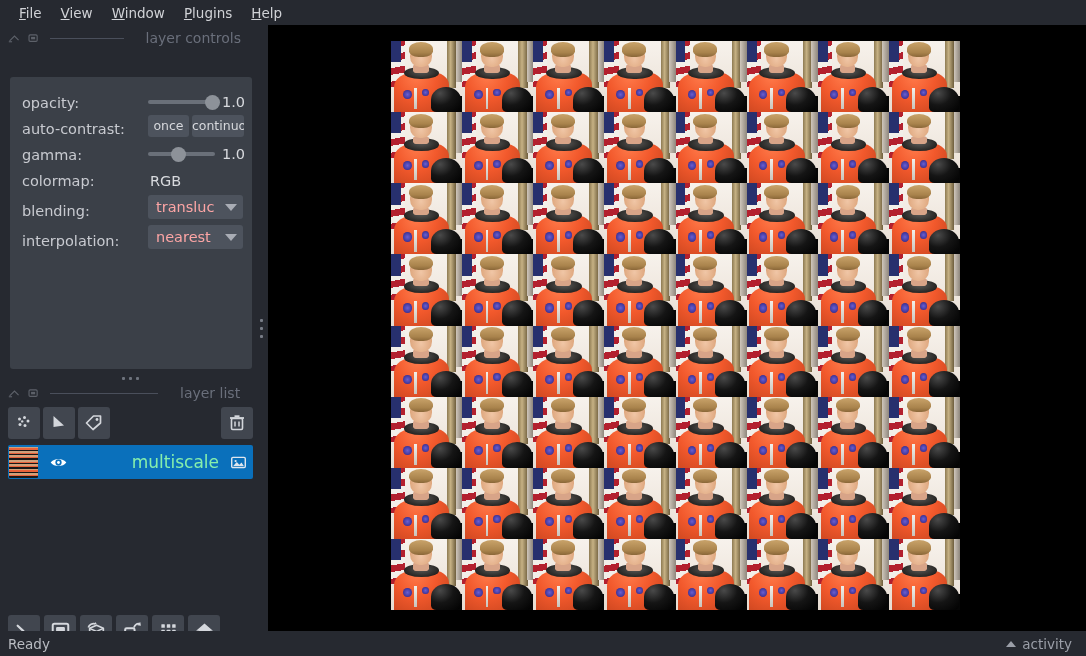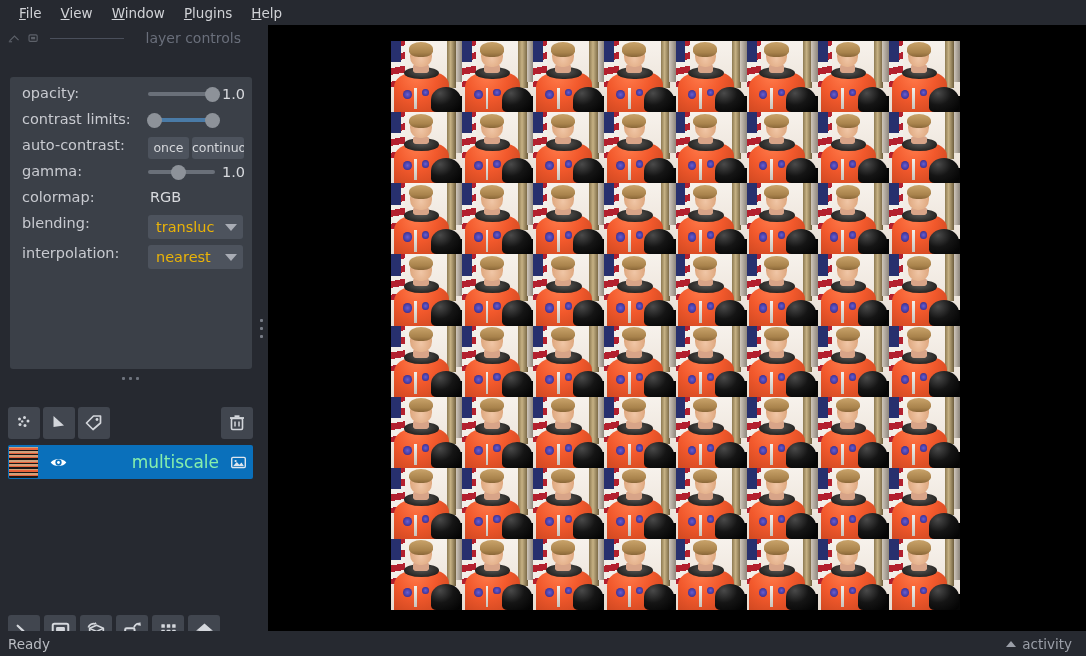--- a/index.html
+++ b/index.html
@@ -43,21 +43,21 @@
   .dock-title{
     font-size:14px;color:#6a6f7b;padding-right:12px;white-space:nowrap;margin-left:12px;
   }
 
   
   .controls-panel{
     position:absolute;left:10px;top:52px;width:242px;height:292px;
     background:#3b4048;border-radius:3px;padding:8px 0 0 0;box-sizing:border-box;
   }
   .ctrl-row{
-    display:flex;align-items:flex-start;height:26px;margin-bottom:0;padding:0 8px 0 12px;
+    display:flex;align-items:flex-end;height:26px;margin-bottom:0;padding:0 8px 0 12px;
     box-sizing:border-box;
   }
   .ctrl-label{
     width:126px;flex:none;font-size:14.5px;color:#c8cad0;white-space:nowrap;
   }
   .ctrl-field{flex:1 1 auto;display:flex;align-items:center;min-width:0;}
 
   
   .slider{position:relative;height:18px;width:100%;display:flex;align-items:center;}
   .slider .track{
@@ -90,21 +90,21 @@
 
   .plain-val{font-size:14.5px;color:#d8dade;padding-left:2px;}
 
   
   .combo{
     width:95px;height:24px;background:#4d535d;border-radius:3px;
     display:flex;align-items:center;justify-content:space-between;
     padding:0 6px 0 8px;box-sizing:border-box;cursor:pointer;overflow:hidden;
   }
   .combo-text{
-    font-size:14.5px;color:#eab308;white-space:nowrap;overflow:hidden;
+    font-size:14.5px;color:#fca5a5;white-space:nowrap;overflow:hidden;
   }
   .caret{
     width:0;height:0;border-left:6px solid transparent;border-right:6px solid transparent;
     border-top:7px solid #a9adb5;flex:none;margin-left:4px;
   }
 
   
   .h-grip{
     position:absolute;left:0;top:346px;width:261px;height:14px;
     display:flex;align-items:center;justify-content:center;gap:4px;
@@ -303,35 +303,20 @@
               <div class="slider">
                 <div class="track"></div>
                 <div class="handle" style="left:calc(88% - 2px);"></div>
               </div>
             </div>
             <div class="slider-val">1.0</div>
           </div>
         </div>
       </div>
 
-      <div class="ctrl-row">
-        <div class="ctrl-label">contrast limits:</div>
-        <div class="ctrl-field">
-          <div class="slider-wrap">
-            <div class="slider-box" style="margin-right:25px;">
-              <div class="slider">
-                <div class="track" style="background:#6a7079;"></div>
-                <div class="fill" style="left:6px;right:6px;background:#4a7ba7;"></div>
-                <div class="handle" style="left:-1px;"></div>
-                <div class="handle" style="right:-1px;"></div>
-              </div>
-            </div>
-          </div>
-        </div>
-      </div>
 
       <div class="ctrl-row">
         <div class="ctrl-label">auto-contrast:</div>
         <div class="ctrl-field">
           <div class="btn-group">
             <button class="sm-btn b1">once</button>
             <button class="sm-btn b2">continuous</button>
           </div>
         </div>
       </div>
@@ -380,20 +365,36 @@
     </div>
 
     <div class="h-grip">
       <i></i>
         <i></i>
         <i></i>
     </div>
 
     <div class="layerlist-area">
 
+      <div class="dock-title-row" style="position:absolute;left:0;top:0;width:253px;">
+        <span class="dock-icon">
+          <svg width="13" height="13" viewBox="0 0 16 16">
+              <path d="M2 11 L8 5 L13 10" stroke="#8a8f99" stroke-width="1.4" fill="none"></path>
+              <path d="M1 12 L5 12" stroke="#8a8f99" stroke-width="1.4"></path>
+            </svg>
+        </span>
+        <span class="dock-icon">
+          <svg width="13" height="13" viewBox="0 0 16 16">
+              <rect x="2.5" y="3.5" width="10" height="8" rx="1.5" stroke="#8a8f99" stroke-width="1.4" fill="none"></rect>
+              <rect x="5" y="6" width="5" height="3" fill="#8a8f99"></rect>
+            </svg>
+        </span>
+        <span class="dock-line"></span>
+        <span class="dock-title">layer list</span>
+      </div>
 
       <div class="layer-btns">
         <div class="lbtn" style="left:0;">
           <svg width="20" height="20" viewBox="0 0 20 20">
             <circle cx="5.5" cy="6" r="1.5" fill="#d3d6db"></circle>
             <circle cx="10.5" cy="4.5" r="1.5" fill="#d3d6db"></circle>
             <circle cx="14" cy="8" r="1.5" fill="#d3d6db"></circle>
             <circle cx="6" cy="11.5" r="1.5" fill="#d3d6db"></circle>
             <circle cx="11" cy="12.5" r="1.5" fill="#d3d6db"></circle>
             <circle cx="8.2" cy="8.4" r="1.2" fill="#d3d6db"></circle>

